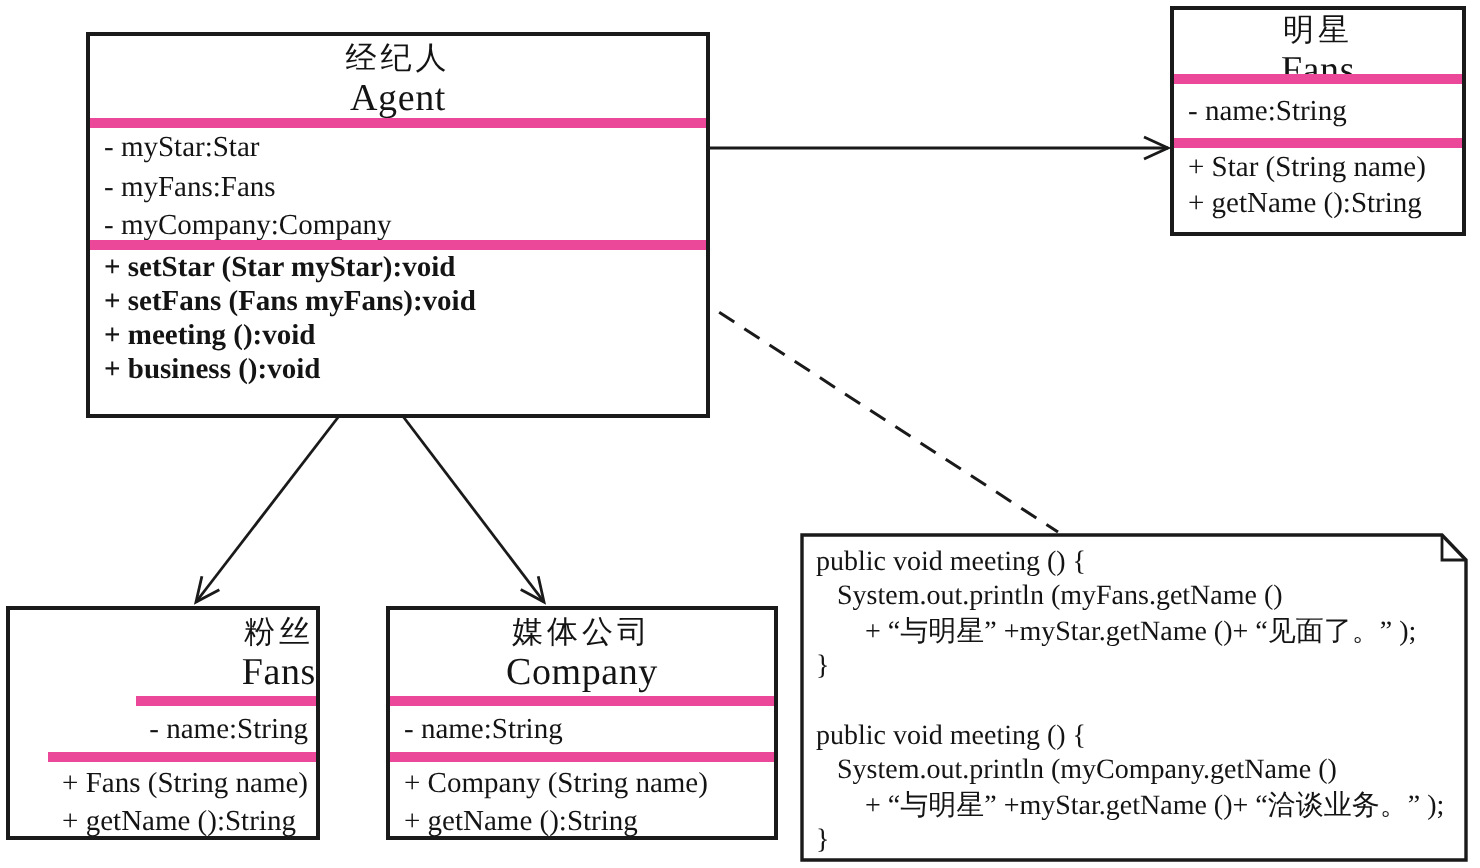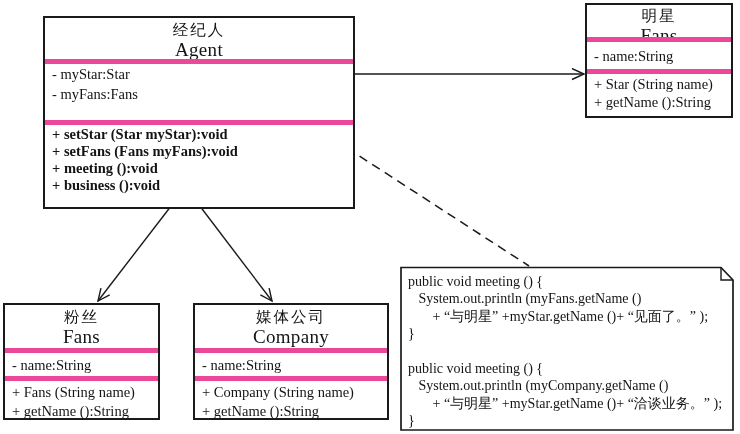--- a/index.html
+++ b/index.html
@@ -107,20 +107,21 @@
   </svg>
 
   <div class="uml-class agent" style="left:43px; top:16px; width:312px; height:193px;">
     <div class="uml-title">
       <div class="zh">经纪人</div>
       <div class="en">Agent</div>
     </div>
     <div class="uml-sec attrs">
       <div class="m-row">- myStar:Star</div>
       <div class="m-row">- myFans:Fans</div>
+      <div class="m-row">- myCompany:Company</div>
     </div>
     <div class="uml-sec methods">
       <div class="m-row">+ setStar (Star myStar):void</div>
       <div class="m-row">+ setFans (Fans myFans):void</div>
       <div class="m-row">+ meeting ():void</div>
       <div class="m-row">+ business ():void</div>
     </div>
   </div>
 
   <div class="uml-class star" style="left:585px; top:3px; width:148px; height:115px;">
@@ -130,21 +131,21 @@
     </div>
     <div class="uml-sec attrs">
       <div class="m-row">- name:String</div>
     </div>
     <div class="uml-sec methods">
       <div class="m-row">+ Star (String name)</div>
       <div class="m-row">+ getName ():String</div>
     </div>
   </div>
 
-  <div class="uml-class small" style="left:3px; top:303px; width:157px; height:117px;">
+  <div class="uml-class small" style="left:3px; top:303px; width:157px; height:117px;align-items:flex-end;">
     <div class="uml-title">
       <div class="zh">粉丝</div>
       <div class="en">Fans</div>
     </div>
     <div class="uml-sec attrs">
       <div class="m-row">- name:String</div>
     </div>
     <div class="uml-sec methods">
       <div class="m-row">+ Fans (String name)</div>
       <div class="m-row">+ getName ():String</div>

